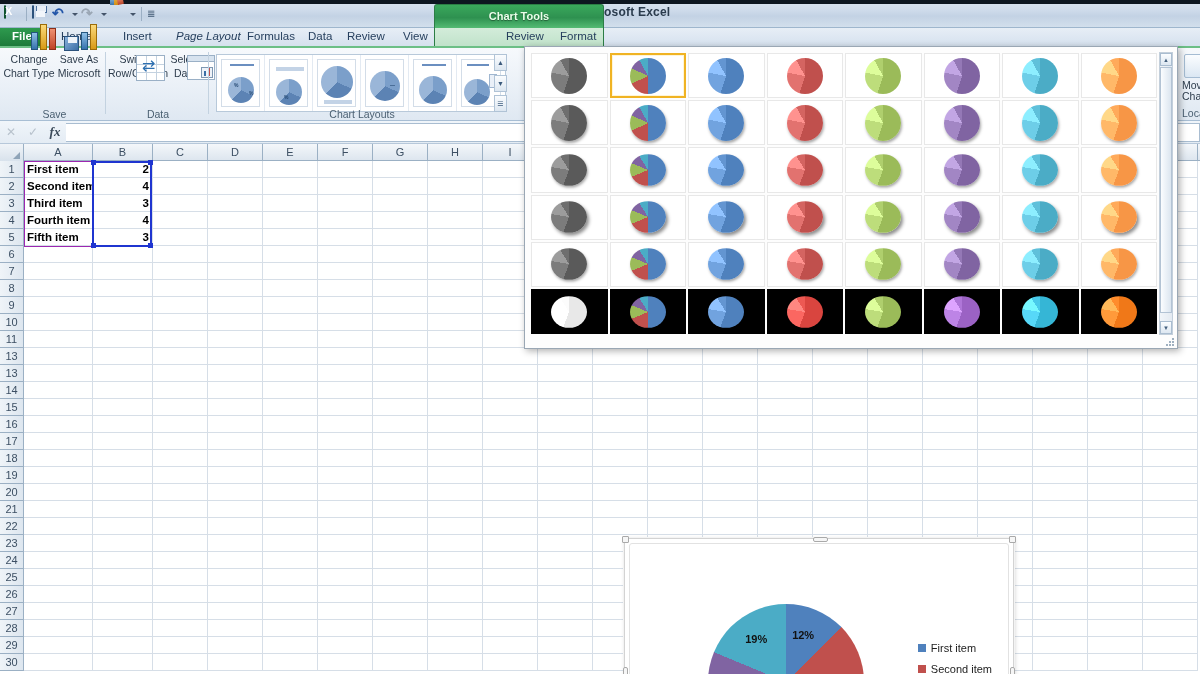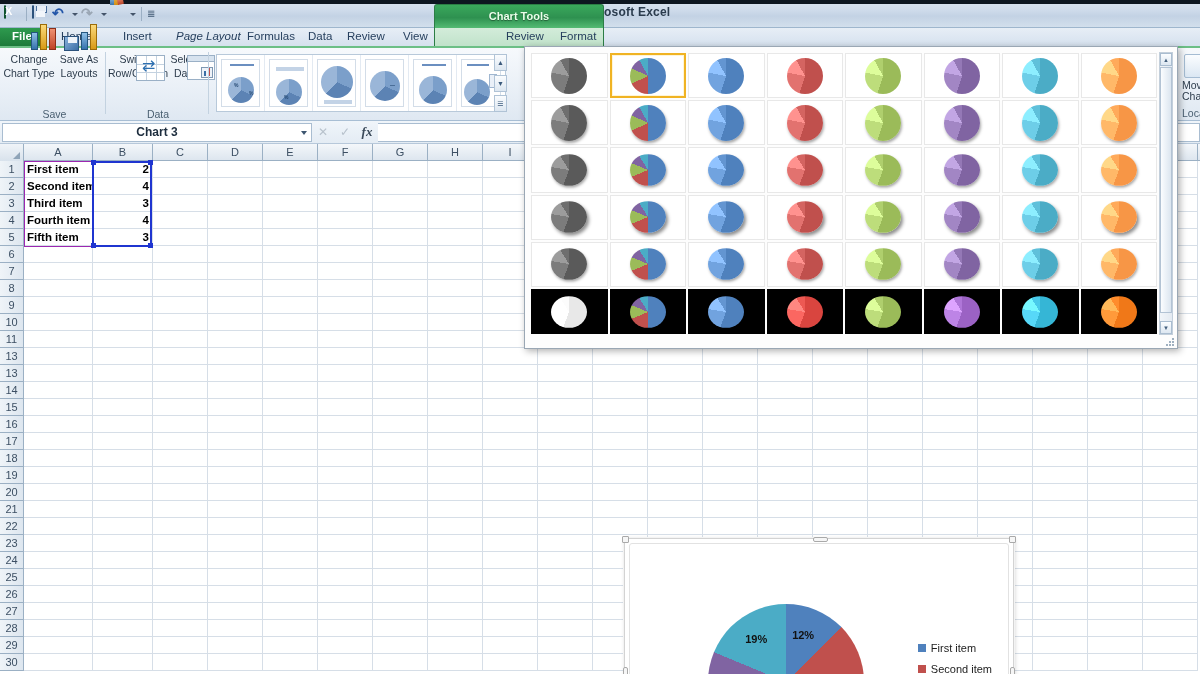--- a/index.html
+++ b/index.html
@@ -262,21 +262,21 @@
 
   <div class="rgroup" style="left:2px;width:105px;">
     <div class="bigbtn" style="left:0px;">
       <span class="ic ic-chart"><i class="c1"></i><i class="c2"></i><i class="c3"></i></span>
       <span class="lbl">Change</span>
       <span class="lbl">Chart Type</span>
     </div>
     <div class="bigbtn" style="left:50px;">
       <span class="ic ic-chart ic-tmpl"><i class="c1"></i><i class="c2"></i><i class="d"></i></span>
       <span class="lbl">Save As</span>
-      <span class="lbl">Layouts</span>
+      <span class="lbl">Microsoft</span>
     </div>
     <div class="glabel">Save</div>
   </div>
   <div class="gsep" style="left:105px;"></div>
 
   <div class="rgroup" style="left:108px;width:100px;">
     <div class="bigbtn" style="left:0px;">
       <span class="ic">
         <span class="ic-swap">
           <i class="gl" style="left:0;top:8px;width:100%;height:1px;"></i>
@@ -344,35 +344,32 @@
         <span class="lpie" style="width:26px;height:26px;left:40%;top:32px;"></span>
             <i class="llegend"></i>
           </div>
       </div>
     </div>
     <div class="galarrows" style="right:14px;">
       <div class="garr">▲</div>
       <div class="garr">▼</div>
       <div class="garr">☰</div>
     </div>
+    <div class="glabel" style="left:0;width:300px;">Chart Layouts</div>
   </div>
 
   <div id="moveGroup">
     <div class="mbtn"></div>
     <div class="mtxt">Move</div>
     <div class="mtxt" style="top:41px;">Chart</div>
     <div class="mlbl">Location</div>
   </div>
 </div>
 
 <div id="formulabar">
-  <div id="namebox">
-    <span>Chart 3</span>
-    <i class="nb-arrow"></i>
-  </div>
   <div class="fbtn cancel">✕</div>
   <div class="fbtn enter">✓</div>
   <div class="fbtn fx">fx</div>
   <div id="formulainput"></div>
 </div>
 
 <div id="gridwrap">
   <div id="colhead">
     <div class="corner"></div>
   <div class="colcell" style="width: 69px;">A</div>

